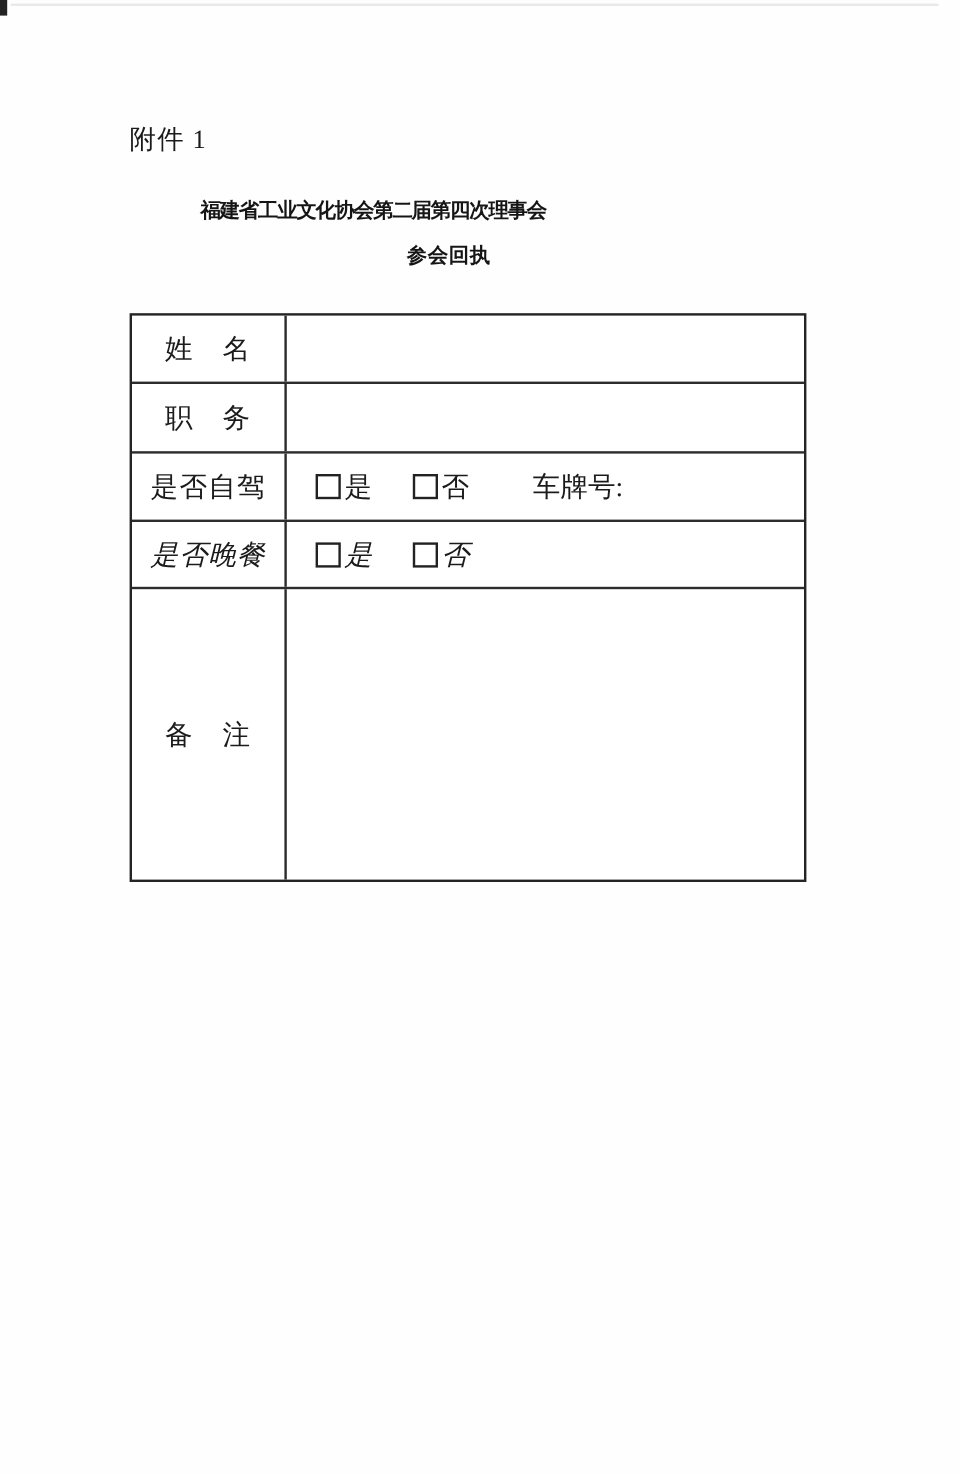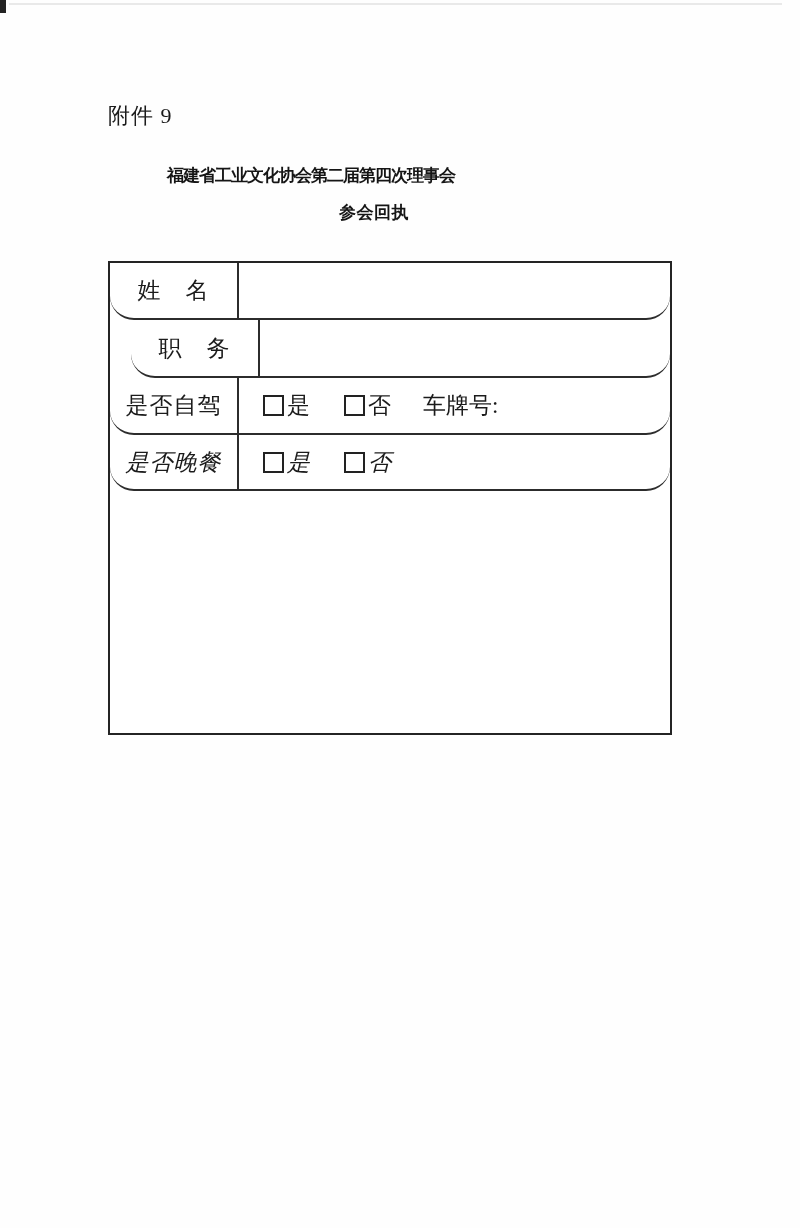--- a/index.html
+++ b/index.html
@@ -64,25 +64,24 @@
     width: 564px; height: 474px;
     border: 2.5px solid #242424;
     display: flex;
     flex-direction: column;
     background: #fff;
   }
   .form-row {
     display: flex;
     border-bottom: 2px solid #2c2c2c;
     flex: 0 0 auto;
-    border-radius: 24px;
   }
   .form-row.last { border-bottom: none; flex: 1 1 auto; }
   .r57 { height: 57px; }
-  .r58 { height: 58px; margin-left: 21px; }
+  .r58 { height: 58px; }
   .r56 { height: 56px; font-style: italic; }
 
   .label-cell {
     width: 129px;
     flex: 0 0 129px;
     border-right: 2px solid #2c2c2c;
     display: flex;
     align-items: center;
     justify-content: center;
     font-size: 23px;
@@ -105,31 +104,31 @@
   }
   .option.no { margin-left: 34px; }
   .cbx {
     display: inline-block;
     width: 21px; height: 21px;
     border: 2px solid #222;
     background: #fff;
     margin-right: 3px;
     flex: 0 0 auto;
   }
-  .plate-label { margin-left: 32px; }
+  .plate-label { margin-left: 53px; }
 </style>
 </head>
 <body>
 
 <div class="page">
 
   <div class="corner-mark"></div>
   <div class="top-line"></div>
 
-  <div class="attachment-label">附件 9</div>
+  <div class="attachment-label">附件 1</div>
 
   <div class="doc-title">福建省工业文化协会第二届第四次理事会</div>
   <div class="doc-subtitle">参会回执</div>
 
   <div class="form-table">
 
     <div class="form-row r57">
       <div class="label-cell">姓　名</div>
       <div class="content-cell"></div>
     </div>
@@ -164,18 +163,19 @@
           <span>是</span>
         </span>
         <span class="option no">
           <span class="cbx"></span>
           <span>否</span>
         </span>
       </div>
     </div>
 
     <div class="form-row last">
+      <div class="label-cell">备　注</div>
       <div class="content-cell"></div>
     </div>
 
   </div>
 
 </div>
 
 </body></html>

